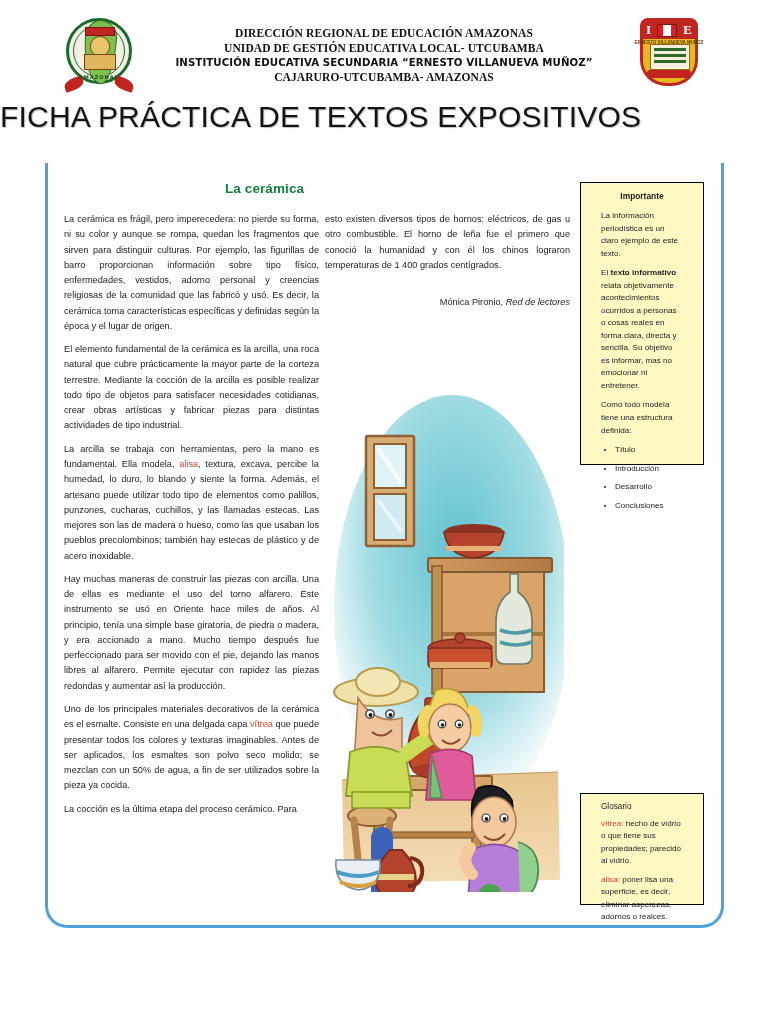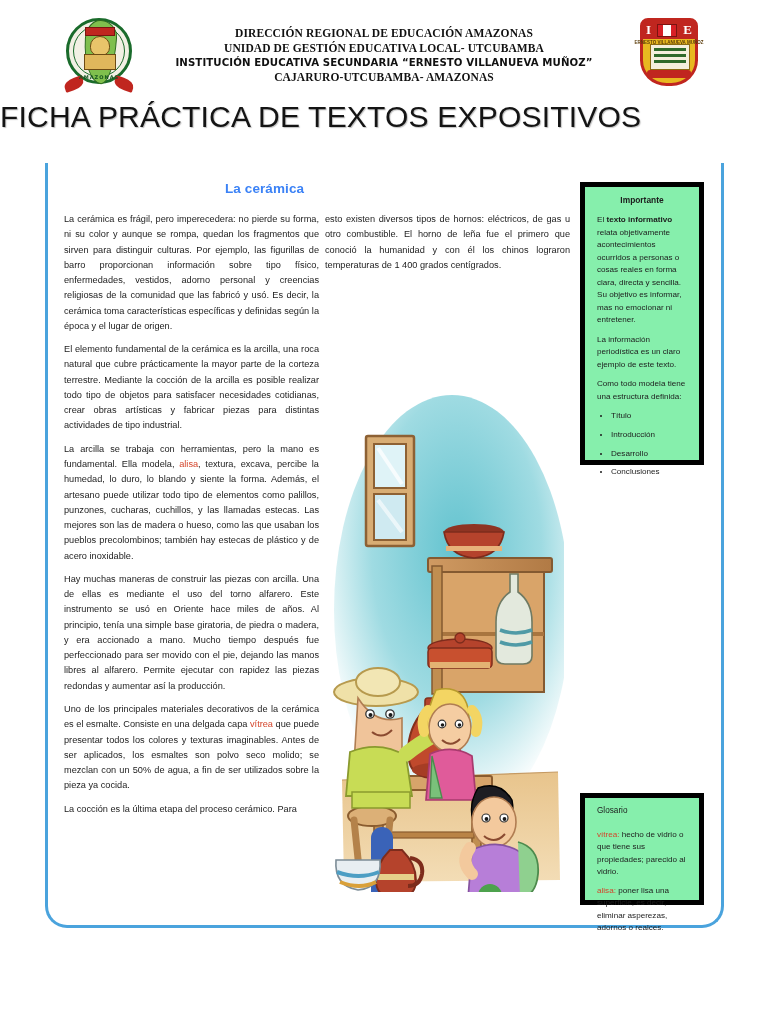--- a/index.html
+++ b/index.html
@@ -213,21 +213,21 @@
   .sheet::before { left: -3px; }
   .sheet::after  { right: -3px; }
 
   
   .article-title {
     position: absolute;
     left: 225px;
     top: 181px;
     font-size: 13.5px;
     font-weight: bold;
-    color: #3b82f6;
+    color: #15803d;
     letter-spacing: .1px;
     text-align: right;
   }
 
   
   .col {
     position: absolute;
     font-size: 9.2px;
     line-height: 1.66;
     color: #1c1c1c;
@@ -243,26 +243,26 @@
     margin-top: 22px;
     text-align: right;
     font-size: 9.2px;
   }
   .attribution i { font-style: italic; }
 
   
   .side-box {
     position: absolute;
     box-sizing: border-box;
-    border: 5px solid #000000;
-    background: #86efac;
+    border: 1px solid #000000;
+    background: #fef9c3;
     font-size: 8.1px;
     line-height: 1.55;
     color: #1c1c1c;
-    padding: 7px 12px;
+    padding: 7px 20px;
   }
   .box-importante {
     left: 580px;
     top: 182px;
     width: 124px;
     height: 283px;
   }
   .box-importante .bx-title {
     text-align: center;
     font-weight: bold;
@@ -278,21 +278,21 @@
 
   .box-glosario {
     left: 580px;
     top: 793px;
     width: 124px;
     height: 112px;
   }
   .box-glosario .bx-title {
     font-weight: normal;
     font-size: 8.2px;
-    margin-bottom: 11px;
+    margin-bottom: 4px;
   }
   .box-glosario p { margin: 0 0 6px 0; }
 
   
   .illus {
     position: absolute;
     left: 332px;
     top: 380px;
     width: 232px;
     height: 512px;
@@ -355,26 +355,27 @@
   <p>La cerámica es frágil, pero imperecedera: no pierde su forma, ni su color y aunque se rompa, quedan los fragmentos que sirven para distinguir culturas. Por ejemplo, las figurillas de barro proporcionan información sobre tipo físico, enfermedades, vestidos, adorno personal y creencias religiosas de la comunidad que las fabricó y usó. Es decir, la cerámica toma características específicas y definidas según la época y el lugar de origen.</p>
   <p>El elemento fundamental de la cerámica es la arcilla, una roca natural que cubre prácticamente la mayor parte de la corteza terrestre. Mediante la cocción de la arcilla es posible realizar todo tipo de objetos para satisfacer necesidades cotidianas, crear obras artísticas y fabricar piezas para distintas actividades de tipo industrial.</p>
   <p><span>La arcilla se trabaja con herramientas, pero la mano es fundamental. Ella modela, </span><span class="kw">alisa</span><span>, textura, excava, percibe la humedad, lo duro, lo blando y siente la forma. Además, el artesano puede utilizar todo tipo de elementos como palillos, punzones, cucharas, cuchillos, y las llamadas estecas. Las mejores son las de madera o hueso, como las que usaban los pueblos precolombinos; también hay estecas de plástico y de acero inoxidable.</span></p>
   <p>Hay muchas maneras de construir las piezas con arcilla. Una de ellas es mediante el uso del torno alfarero. Este instrumento se usó en Oriente hace miles de años. Al principio, tenía una simple base giratoria, de piedra o madera, y era accionado a mano. Mucho tiempo después fue perfeccionado para ser movido con el pie, dejando las manos libres al alfarero. Permite ejecutar con rapidez las piezas redondas y aumentar así la producción.</p>
   <p><span>Uno de los principales materiales decorativos de la cerámica es el esmalte. Consiste en una delgada capa </span><span class="kw">vítrea</span><span> que puede presentar todos los colores y texturas imaginables. Antes de ser aplicados, los esmaltes son polvo seco molido; se mezclan con un 50% de agua, a fin de ser utilizados sobre la pieza ya cocida.</span></p>
   <p>La cocción es la última etapa del proceso cerámico. Para</p>
 </div>
 
 <div class="col col-mid">
   <p>esto existen diversos tipos de hornos: eléctricos, de gas u otro combustible. El horno de leña fue el primero que conoció la humanidad y con él los chinos lograron temperaturas de 1 400 grados centígrados.</p>
+  <div class="attribution"><span>Mónica Pironio, </span><i>Red de lectores</i></div>
 </div>
 
 <div class="side-box box-importante">
   <div class="bx-title">Importante</div>
+  <p>La información periodística es un claro ejemplo de este texto.</p>
   <p><span>El </span><b>texto informativo</b><span> relata objetivamente acontecimientos ocurridos a personas o cosas reales en forma clara, directa y sencilla. Su objetivo es informar, mas no emocionar ni entretener.</span></p>
-  <p>La información periodística es un claro ejemplo de este texto.</p>
   <p>Como todo modela tiene una estructura definida:</p>
   <ul>
     <li>Título</li>
     <li>Introducción</li>
     <li>Desarrollo</li>
     <li>Conclusiones</li>
   </ul>
 </div>
 
 <div class="side-box box-glosario">

